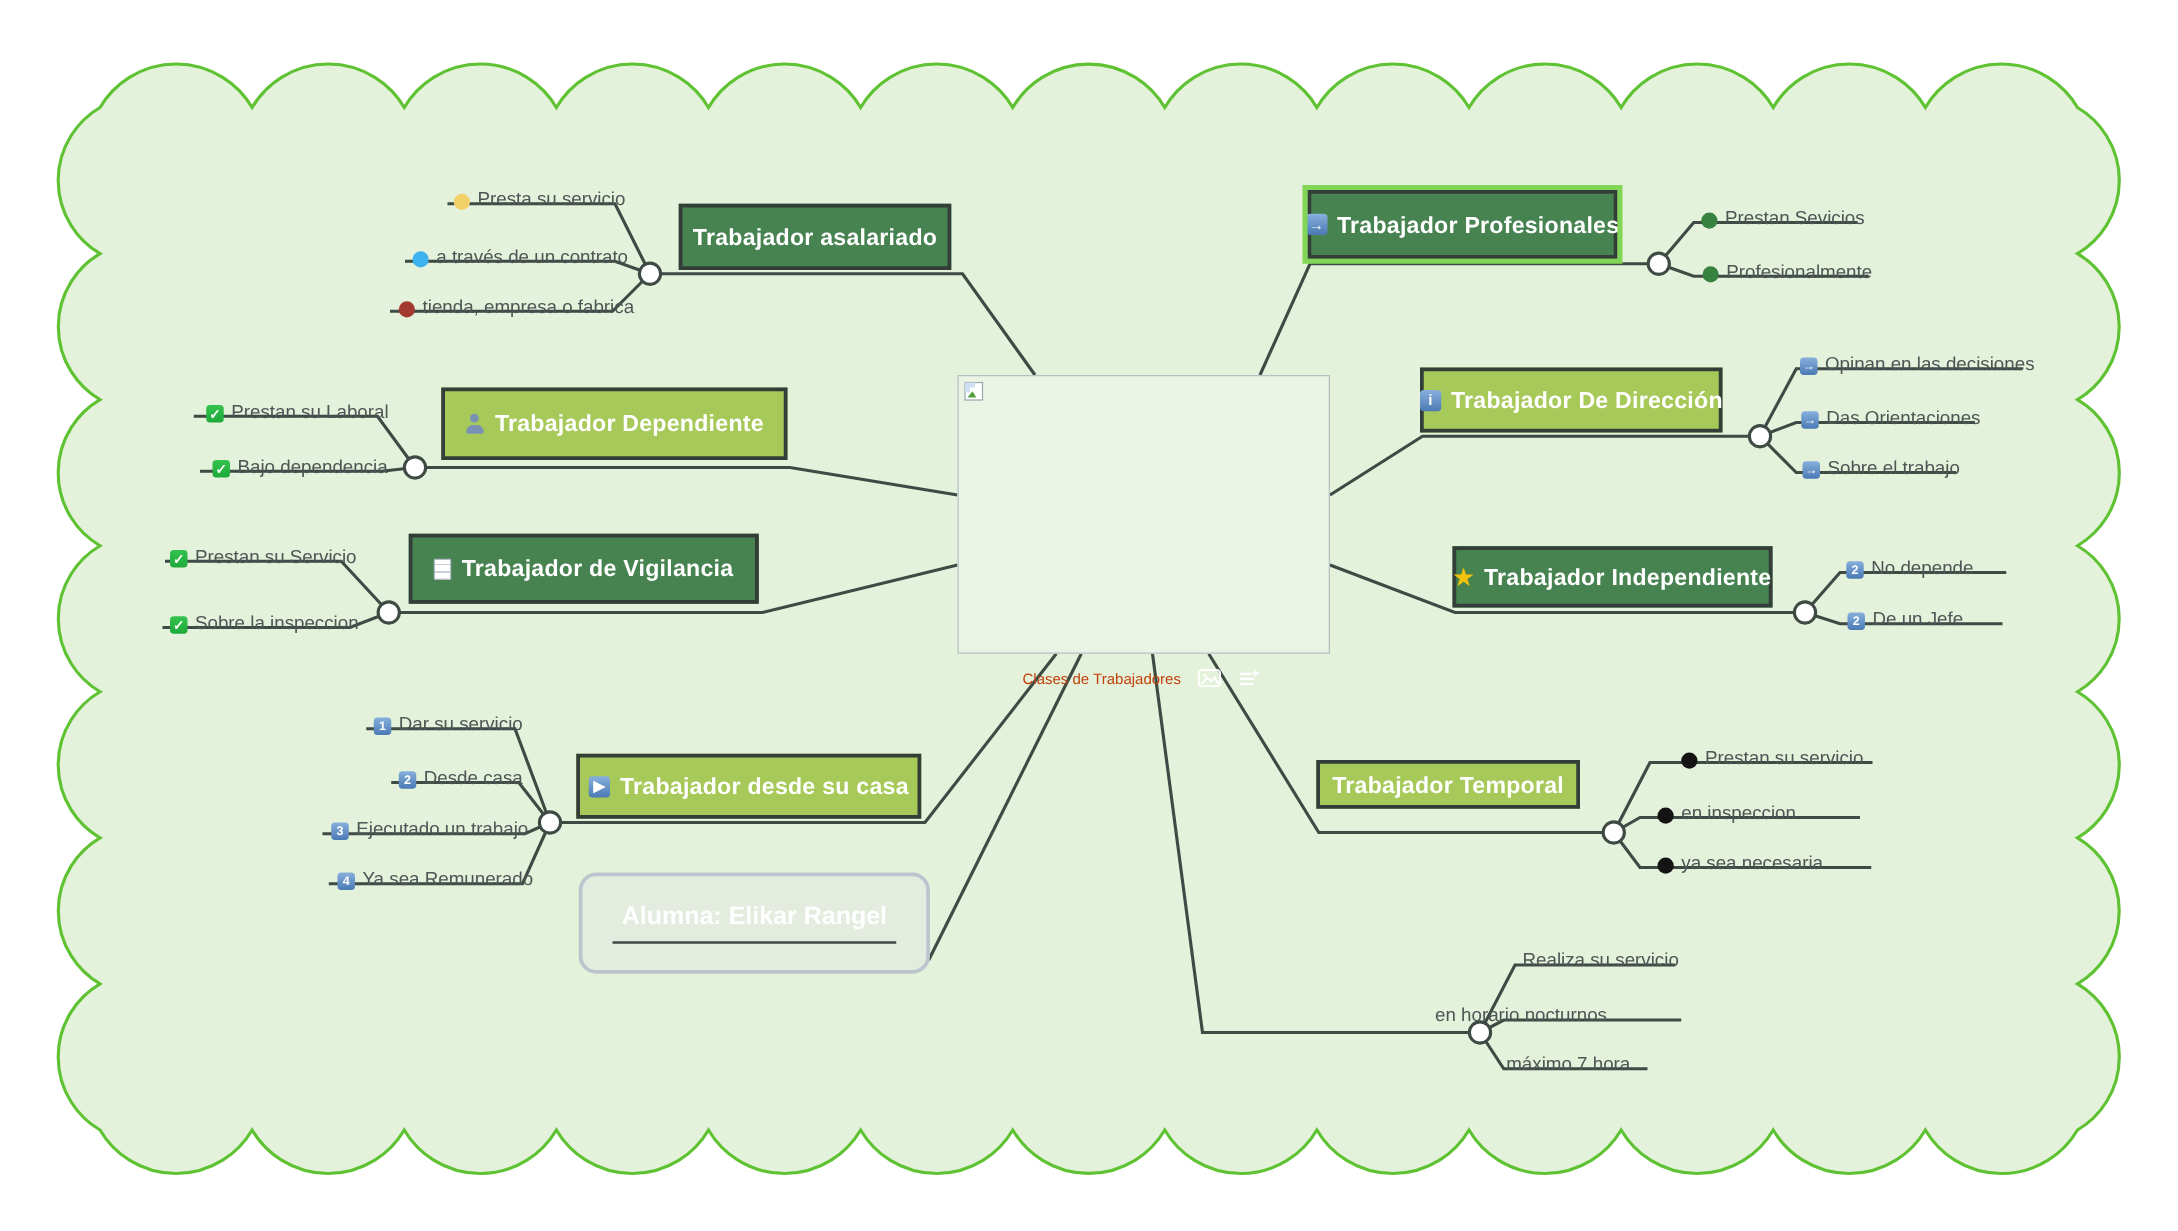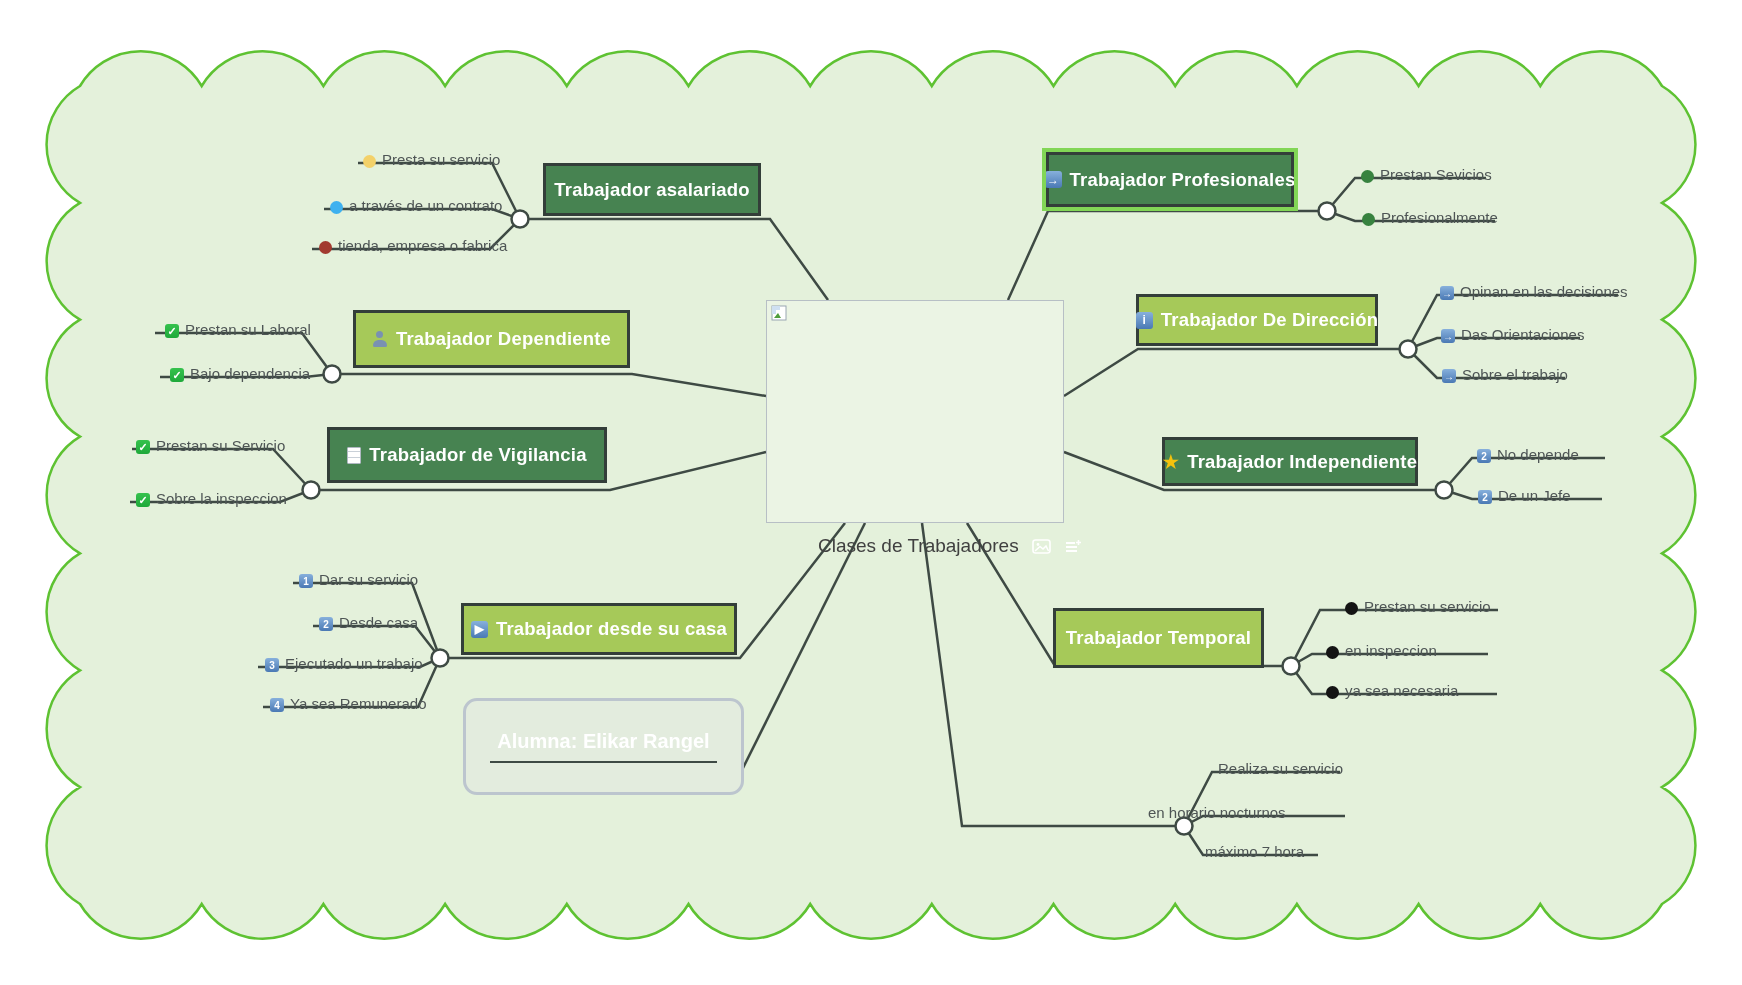--- a/index.html
+++ b/index.html
@@ -43,21 +43,21 @@
             border-radius:7px 7px 2px 2px;background:#7991b2;}
   .ic-page{width:12px;height:15px;border-radius:1px;border:1px solid #b0b8c2;
             background:
               repeating-linear-gradient(#fff 0 3px,#c9d0d8 3px 4px,#fff 4px 6px),
               linear-gradient(225deg,#cfd6dd 0 4px,#fff 4px);}
 
   
   .imgbox{position:absolute;background:#ebf4e4;border:1.5px solid #b7bfc5;
           box-sizing:border-box;}
   .caption{position:absolute;display:flex;align-items:center;gap:13px;
-           color:#404040;font-size:19px;white-space:nowrap;}
+           color:#c2410c;font-size:12px;white-space:nowrap;}
 
   
   .note{position:absolute;background:#e3ecde;border:3px solid #bcc5ce;border-radius:14px;
         box-sizing:border-box;display:flex;flex-direction:column;align-items:center;
         justify-content:center;gap:8px;color:#fff;font-weight:bold;font-size:20px;}
   .note .rule{width:227px;height:0;border-top:2.5px solid #3e4a44;}
 </style>
 </head>
 <body>
 
@@ -129,21 +129,21 @@
       <rect x="1" y="1" width="17" height="13" rx="2.5" fill="none" stroke="#fff" stroke-width="1.6"></rect>
       <circle cx="6" cy="5.5" r="1.4" fill="#fff"></circle>
       <path d="M3,12 L8,7.5 L11,10 L14,7 L16.5,12" fill="none" stroke="#fff" stroke-width="1.6"></path>
     </svg>
     <svg width="18" height="15" viewBox="0 0 18 15">
       <path d="M2,4 h9 M2,8 h11 M2,12 h11" stroke="#fff" stroke-width="1.8"></path>
       <path d="M14.5,1 v5 M12,3.5 h5" stroke="#fff" stroke-width="1.6"></path>
     </svg>
   </div>
 
-  <div class="note" style="left:463px;top:698px;width:281px;height:97px;">
+  <div class="note" style="left:463px;top:698px;width:281px;height:81px;">
     <span>Alumna: Elikar Rangel</span>
     <span class="rule"></span>
   </div>
 
   <div class="node dark" style="left:543px;top:163px;width:218px;height:53px;">
     <span>Trabajador asalariado</span>
   </div>
   <div class="leaf" style="left:363px;top:136px;">
     <span class="ic ic-dot dot-yellow"></span>
     <span>Presta su servicio</span>
@@ -240,21 +240,21 @@
   </div>
   <div class="leaf" style="left:1477px;top:431px;">
     <span class="ic ic-blue">2</span>
     <span>No depende</span>
   </div>
   <div class="leaf" style="left:1478px;top:472px;">
     <span class="ic ic-blue">2</span>
     <span>De un Jefe</span>
   </div>
 
-  <div class="node light" style="left:1053px;top:608px;width:211px;height:60px;">
+  <div class="node light" style="left:1053px;top:608px;width:211px;height:39px;">
     <span>Trabajador Temporal</span>
   </div>
   <div class="leaf" style="left:1345px;top:583px;">
     <span class="ic ic-dot dot-black"></span>
     <span>Prestan su servicio</span>
   </div>
   <div class="leaf" style="left:1326px;top:627px;">
     <span class="ic ic-dot dot-black"></span>
     <span>en inspeccion</span>
   </div>

